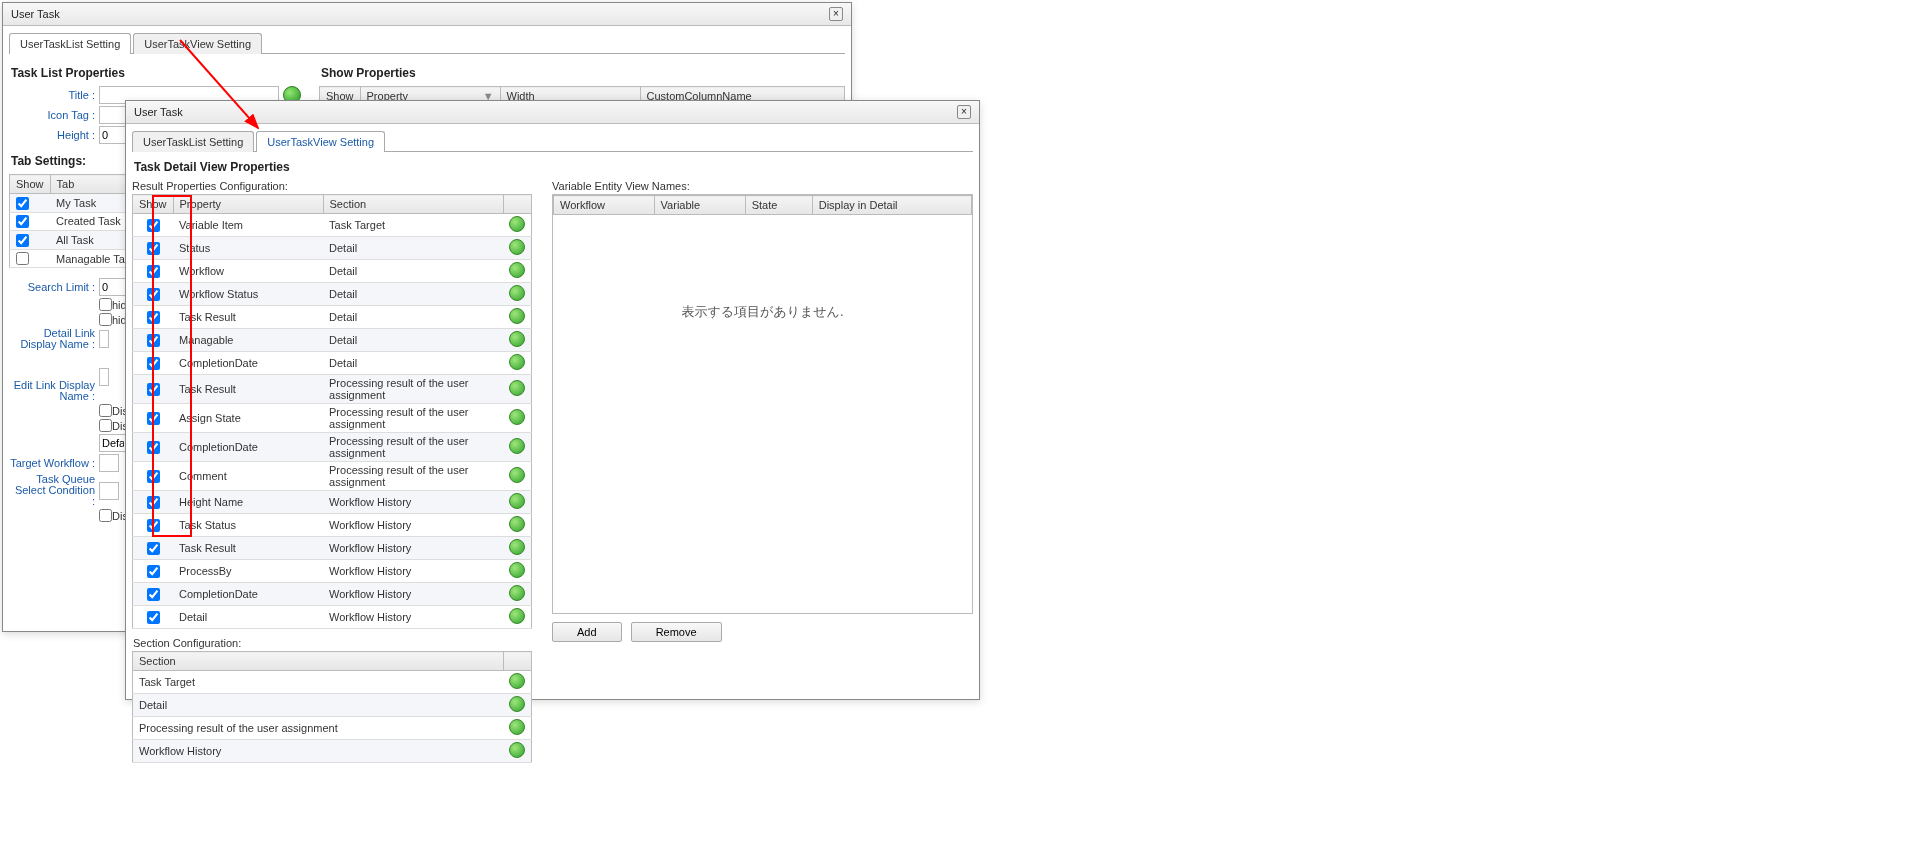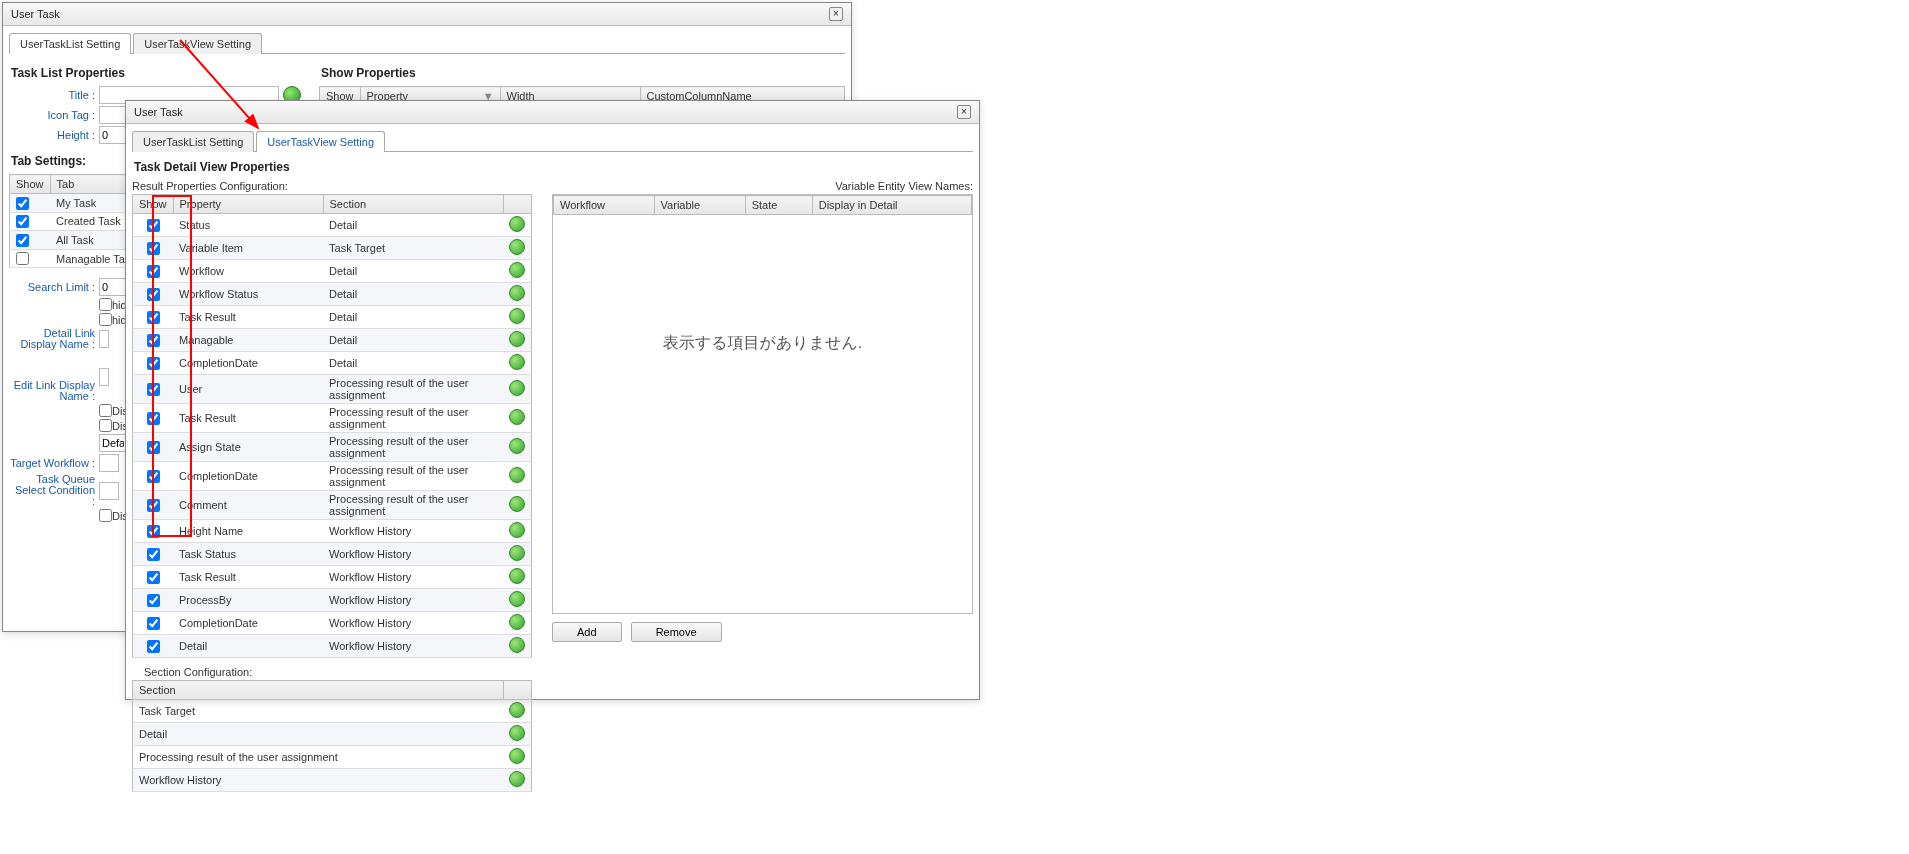--- a/index.html
+++ b/index.html
@@ -25,21 +25,21 @@
 .table td { border-bottom: 1px solid #ddd; padding: 2px 6px; height: 18px; font-size: 11px; }
 .table tr:nth-child(even) td { background: #f4f6fa; }
 .table-scroll { border:1px solid #bbb; }
 
 .cb { width: 13px; height: 13px; vertical-align: middle; }
 
 .green-btn { width: 16px; height: 16px; border-radius: 50%; background: radial-gradient(circle at 35% 35%, #9fe77a, #2da02d); display: inline-block; border: 1px solid #3a8a2a; }
 
 .icon-btn { width: 18px; height: 18px; border-radius: 50%; background: radial-gradient(circle at 35% 35%, #8fe76f, #2a9a2a); border: 1px solid #2a7a1a; cursor:pointer; }
 
-.grid-empty { text-align: center; color: #555; padding: 118px 0; font-size: 16px; }
+.grid-empty { text-align: center; color: #555; padding: 88px 0; font-size: 13px; }
 
 .action-btn { border: 1px solid #aaa; background: linear-gradient(#f8f8f8,#e6e6e6); padding: 3px 24px; font-size: 11px; cursor: pointer; border-radius: 2px; margin-right: 6px; }
 
 
 .annot-box { position: absolute; border: 2px solid #ff0000; pointer-events: none; }
 .annot-arrow { position: absolute; pointer-events: none; }
 </style>
 </head>
 <body>
 
@@ -189,32 +189,32 @@
             <tr>
               <th style="width:34px;">Show</th>
               <th style="width:150px;">Property</th>
               <th>Section</th>
               <th style="width:20px;"></th>
             </tr>
           </thead>
           <tbody id="props-body">
               <tr>
                 <td style="text-align:center;"><input type="checkbox" class="cb" checked="" style=""></td>
-    <td>Status</td>
-    <td>Detail</td>
-    <td style="text-align:center;"><span class="green-btn"></span></td>
-              </tr>
-              <tr>
-                <td style="text-align:center;"><input type="checkbox" class="cb" checked="" style=""></td>
     <td>Variable Item</td>
     <td>Task Target</td>
     <td style="text-align:center;"><span class="green-btn"></span></td>
               </tr>
               <tr>
                 <td style="text-align:center;"><input type="checkbox" class="cb" checked="" style=""></td>
+    <td>Status</td>
+    <td>Detail</td>
+    <td style="text-align:center;"><span class="green-btn"></span></td>
+              </tr>
+              <tr>
+                <td style="text-align:center;"><input type="checkbox" class="cb" checked="" style=""></td>
     <td>Workflow</td>
     <td>Detail</td>
     <td style="text-align:center;"><span class="green-btn"></span></td>
               </tr>
               <tr>
                 <td style="text-align:center;"><input type="checkbox" class="cb" checked="" style=""></td>
     <td>Workflow Status</td>
     <td>Detail</td>
     <td style="text-align:center;"><span class="green-btn"></span></td>
               </tr>
@@ -227,26 +227,20 @@
               <tr>
                 <td style="text-align:center;"><input type="checkbox" class="cb" checked="" style=""></td>
     <td>Managable</td>
     <td>Detail</td>
     <td style="text-align:center;"><span class="green-btn"></span></td>
               </tr>
               <tr>
                 <td style="text-align:center;"><input type="checkbox" class="cb" checked="" style=""></td>
     <td>CompletionDate</td>
     <td>Detail</td>
-    <td style="text-align:center;"><span class="green-btn"></span></td>
-              </tr>
-              <tr>
-                <td style="text-align:center;"><input type="checkbox" class="cb" checked="" style=""></td>
-    <td>User</td>
-    <td>Processing result of the user assignment</td>
     <td style="text-align:center;"><span class="green-btn"></span></td>
               </tr>
               <tr>
                 <td style="text-align:center;"><input type="checkbox" class="cb" checked="" style=""></td>
     <td>Task Result</td>
     <td>Processing result of the user assignment</td>
     <td style="text-align:center;"><span class="green-btn"></span></td>
               </tr>
               <tr>
                 <td style="text-align:center;"><input type="checkbox" class="cb" checked="" style=""></td>
@@ -298,21 +292,21 @@
               </tr>
               <tr>
                 <td style="text-align:center;"><input type="checkbox" class="cb" checked="" style=""></td>
     <td>Detail</td>
     <td>Workflow History</td>
     <td style="text-align:center;"><span class="green-btn"></span></td>
               </tr>
             </tbody>
         </table>
 
-        <div style="font-size:11px; margin:8px 12px 2px;">Section Configuration:</div>
+        <div style="font-size:11px; margin:8px 1px 2px;">Section Configuration:</div>
         <table class="table" id="section-table">
           <thead>
               <tr>
                 <th>Section</th>
                 <th style="width:20px;"></th>
               </tr>
             </thead>
           <tbody id="section-body">
               <tr>
                 <td>Task Target</td>
@@ -328,21 +322,21 @@
               </tr>
               <tr>
                 <td>Workflow History</td>
     <td style="text-align:center;"><span class="green-btn"></span></td>
               </tr>
             </tbody>
         </table>
       </div>
 
       <div style="flex:1;">
-        <div style="font-size:11px; margin-bottom:2px;text-align:right;">Variable Entity View Names:</div>
+        <div style="font-size:11px; margin-bottom:2px;">Variable Entity View Names:</div>
         <div class="table-scroll" style="height:420px;">
           <table class="table" style="border:none; width:100%;">
             <tbody>
                 <tr>
               <th>Workflow</th>
               <th>Variable</th>
               <th>State</th>
               <th>Display in Detail</th>
             </tr>
           </tbody>

